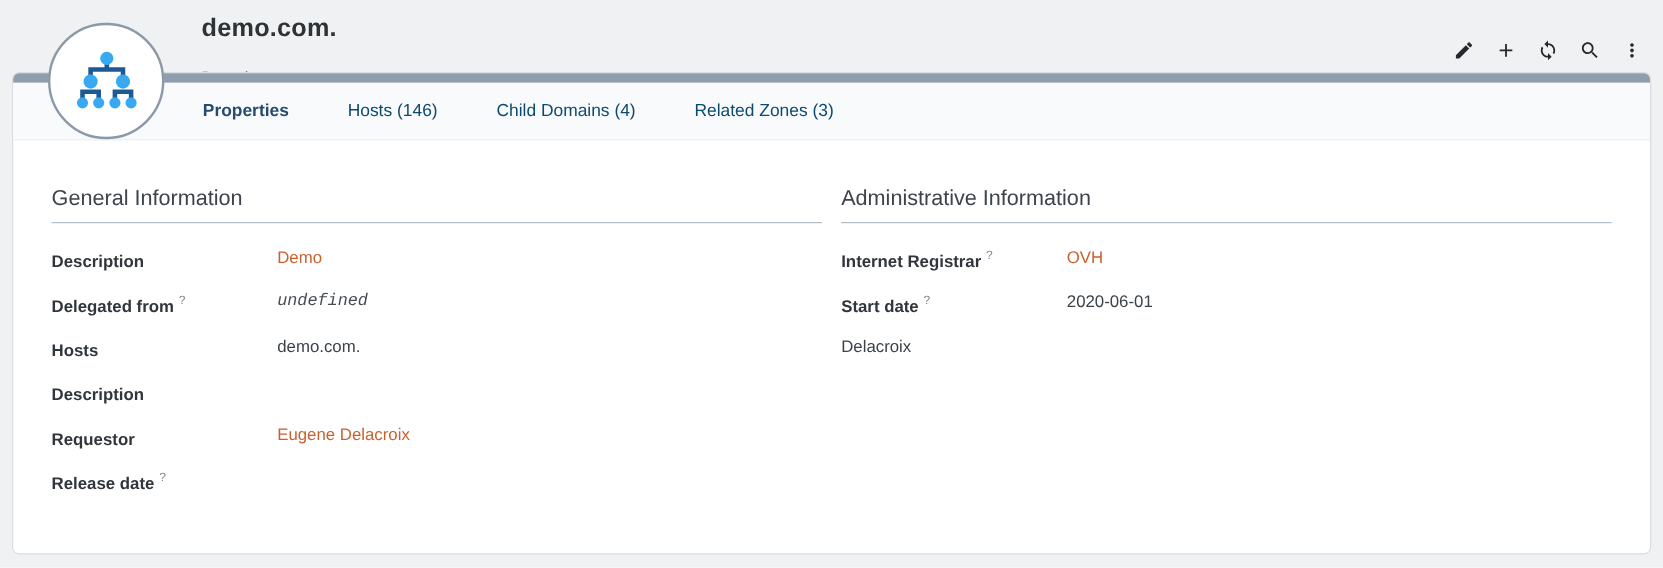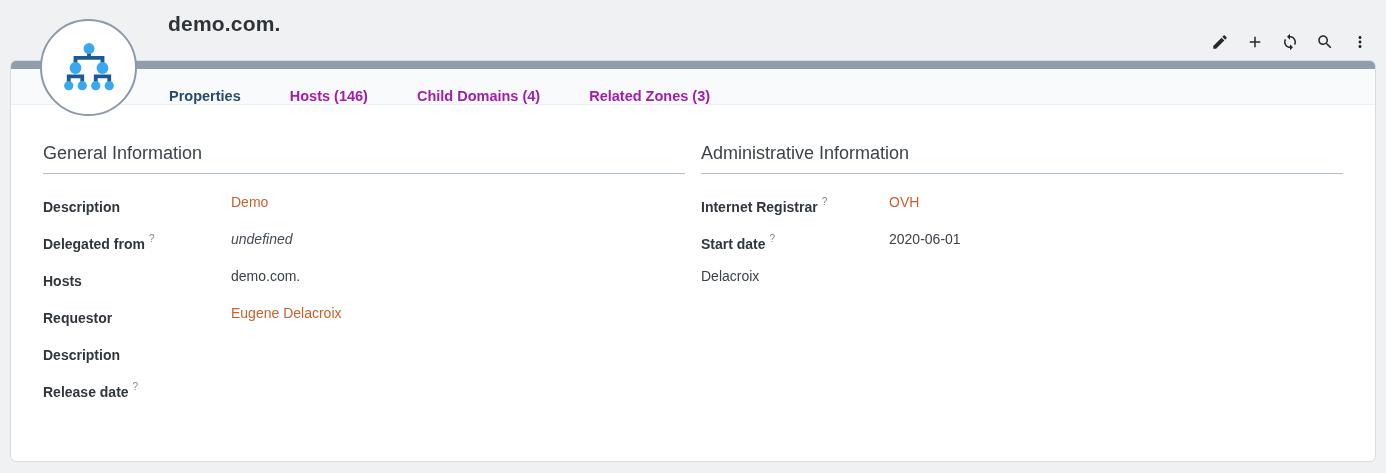--- a/index.html
+++ b/index.html
@@ -27,37 +27,37 @@
   .avatar { position: absolute; left: 40px; top: 19px; width: 97px; height: 97px;
             background: #ffffff; border: 2px solid #8b99a8; border-radius: 50%;
             display: flex; align-items: center; justify-content: center; z-index: 3; }
   .avatar svg { width: 58px; height: 54px; }
 
   
   .card { position: absolute; left: 10px; top: 60px; right: 10px; bottom: 11px;
           background: #ffffff; border: 1px solid #d8dde1; border-radius: 6px; z-index: 1; }
   .topbar { height: 8px; background: #8f9dac; border-radius: 5px 5px 0 0; }
 
-  .tabs { height: 36px; background: #f8fafc; border-bottom: 1px solid #edf0f2;
-          display: flex; align-items: flex-end; padding-left: 158px; gap: 49px; }
-  .tab { font-size: 14.5px; color: #a21caf; text-decoration: none; cursor: pointer; white-space: nowrap; font-weight: bold; }
+  .tabs { height: 48px; background: #f8fafc; border-bottom: 1px solid #edf0f2;
+          display: flex; align-items: center; padding-left: 158px; gap: 49px; }
+  .tab { font-size: 14.5px; color: #0c4a6e; text-decoration: none; cursor: pointer; white-space: nowrap; }
   .tab.active { color: #274b6e; font-weight: 700; }
 
   
   .content { display: flex; gap: 16px; padding: 0 32px; }
   .col { flex: 1; min-width: 0; }
   .section-title { margin-top: 38px; font-size: 18px; font-weight: 400; color: #3d444b;
                    padding-bottom: 9px; border-bottom: 1px solid #b0bec9; }
   .rows { margin-top: 20px; }
   .row { display: flex; height: 37px; align-items: flex-start; }
   .label { width: 188px; flex: 0 0 188px; font-size: 14px; font-weight: 700; color: #30363c; line-height: 17px; }
   .help { font-size: 10px; color: #7d8790; font-weight: 400; margin-left: 4px; position: relative; top: -1px; }
   .value { font-size: 14px; color: #3b4248; line-height: 17px; }
   .value.link { color: #c9612f; cursor: pointer; }
-  .value.italic { font-style: italic; color: #454c53; }
+  .value.italic { font-style: italic; color: #454c53; font-family: Liberation Mono, monospace; }
 </style>
 </head>
 <body>
 
 <div class="header">
   <div class="title-block">
     <div class="page-title">demo.com.</div>
     <div class="page-subtitle">Domain</div>
   </div>
 
@@ -136,27 +136,27 @@
           <div class="value italic">undefined</div>
         </div>
 
 
         <div class="row">
           <div class="label"><span>Hosts</span><sup class="help"></sup></div>
           <div class="value">demo.com.</div>
         </div>
 
         <div class="row">
-          <div class="label"><span>Requestor</span><sup class="help"></sup></div>
-          <div class="value link">Eugene Delacroix</div>
+          <div class="label"><span>Description</span><sup class="help"></sup></div>
+          <div class="value"></div>
         </div>
 
         <div class="row">
-          <div class="label"><span>Description</span><sup class="help"></sup></div>
-          <div class="value"></div>
+          <div class="label"><span>Requestor</span><sup class="help"></sup></div>
+          <div class="value link">Eugene Delacroix</div>
         </div>
 
         <div class="row">
           <div class="label"><span>Release date</span><sup class="help">?</sup></div>
           <div class="value"></div>
         </div>
 
       </div>
     </section>
 

